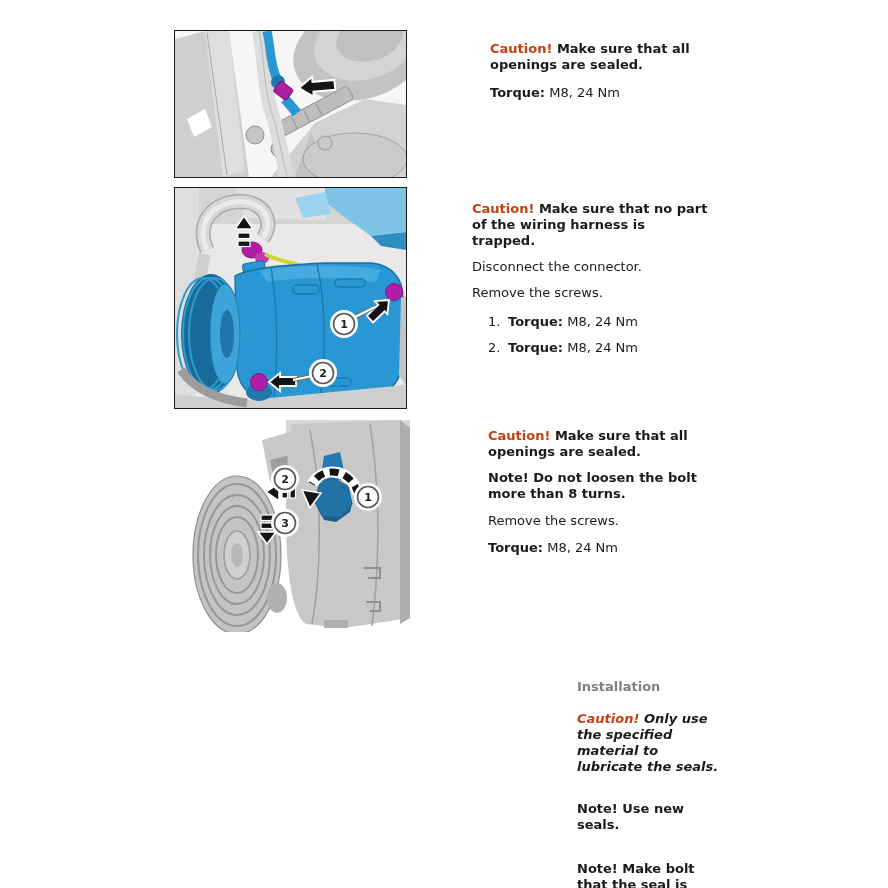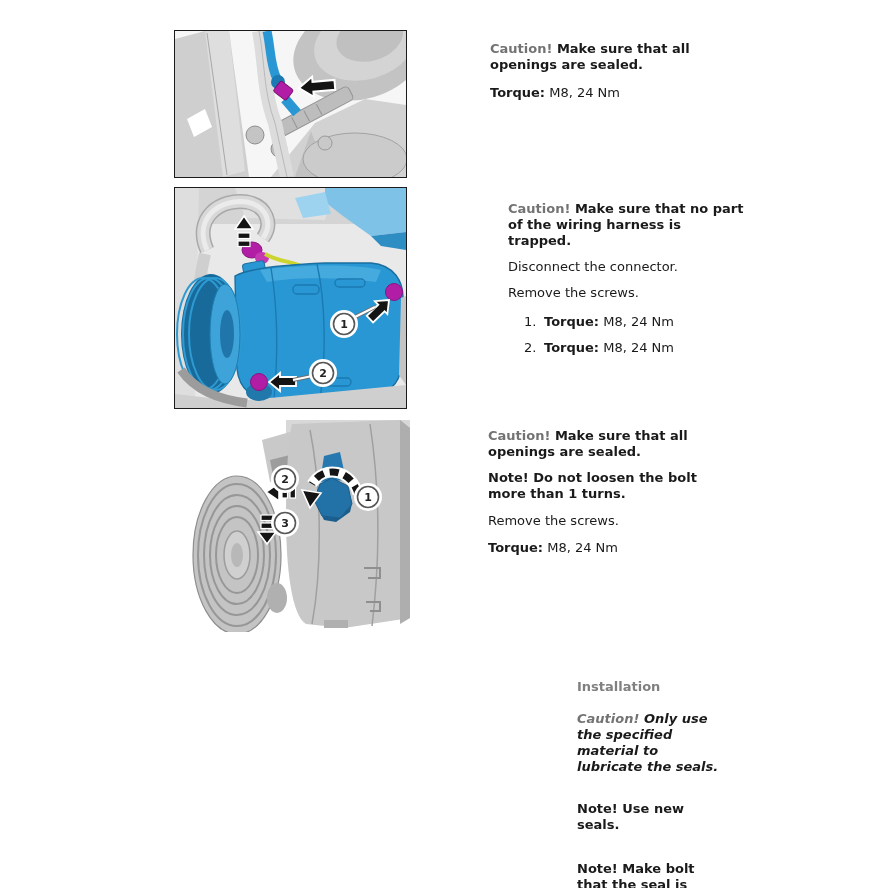--- a/index.html
+++ b/index.html
@@ -4,21 +4,21 @@
 <style>
   html,body{margin:0;padding:0;background:#fff;}
   .page{position:relative;width:888px;height:888px;background:#fff;overflow:hidden;
         font-family:"DejaVu Sans","Liberation Sans",sans-serif;color:#1a1a1a;}
   .panel{position:absolute;background:#fff;}
   .bordered{border:1px solid #1b1b1b;}
   .panel svg{display:block;}
   .tb{position:absolute;font-size:13px;line-height:16px;}
   .tb p{margin:0;white-space:pre-line;}
   .b{font-weight:bold;}
-  .orange{color:#737373;font-weight:bold;}
+  .orange{color:#c2410c;font-weight:bold;}
   .grayh{color:#808080;font-weight:bold;font-size:13px;}
   .mb10{margin-bottom:10px !important;}
   .mb11{margin-bottom:11px !important;}
   .mb12{margin-bottom:12px !important;}
   .mb13{margin-bottom:13px !important;}
   .mb16{margin-bottom:16px !important;}
   .mb26{margin-bottom:26px !important;font-style:italic;}
   .mb28{margin-bottom:28px !important;}
   .li{display:flex;padding-left:16px;margin-bottom:10px;}
   .li .num{flex:0 0 auto;width:20px;}
@@ -226,41 +226,41 @@
       </g>
     </svg>
   </div>
 
   <div class="tb" style="left:490px;top:41px;width:250px;">
     <p class="mb12"><span class="orange">Caution!</span><span class="b"> Make sure that all
 openings are sealed.</span></p>
     <p><span class="b">Torque:</span><span> M8, 24 Nm</span></p>
   </div>
 
-  <div class="tb" style="left:508px;top:201px;width:250px;">
+  <div class="tb" style="left:472px;top:201px;width:250px;">
     <p class="mb10"><span class="orange">Caution!</span><span class="b"> Make sure that no part
 of the wiring harness is
 trapped.</span></p>
     <p class="mb10">Disconnect the connector.</p>
     <p class="mb13">Remove the screws.</p>
     <div class="li">
       <span class="num">1.</span>
       <span><span class="b">Torque:</span><span> M8, 24 Nm</span></span>
     </div>
     <div class="li">
       <span class="num">2.</span>
       <span><span class="b">Torque:</span><span> M8, 24 Nm</span></span>
     </div>
   </div>
 
   <div class="tb" style="left:488px;top:428px;width:250px;">
     <p class="mb10"><span class="orange">Caution!</span><span class="b"> Make sure that all
 openings are sealed.</span></p>
     <p class="b mb11">Note! Do not loosen the bolt
-more than 1 turns.</p>
+more than 8 turns.</p>
     <p class="mb11">Remove the screws.</p>
     <p><span class="b">Torque:</span><span> M8, 24 Nm</span></p>
   </div>
 
   <div class="tb" style="left:577px;top:679px;width:160px;">
     <p class="grayh mb16">Installation</p>
     <p class="mb26"><span class="orange">Caution!</span><span class="b"> Only use
 the specified
 material to
 lubricate the seals.</span></p>

